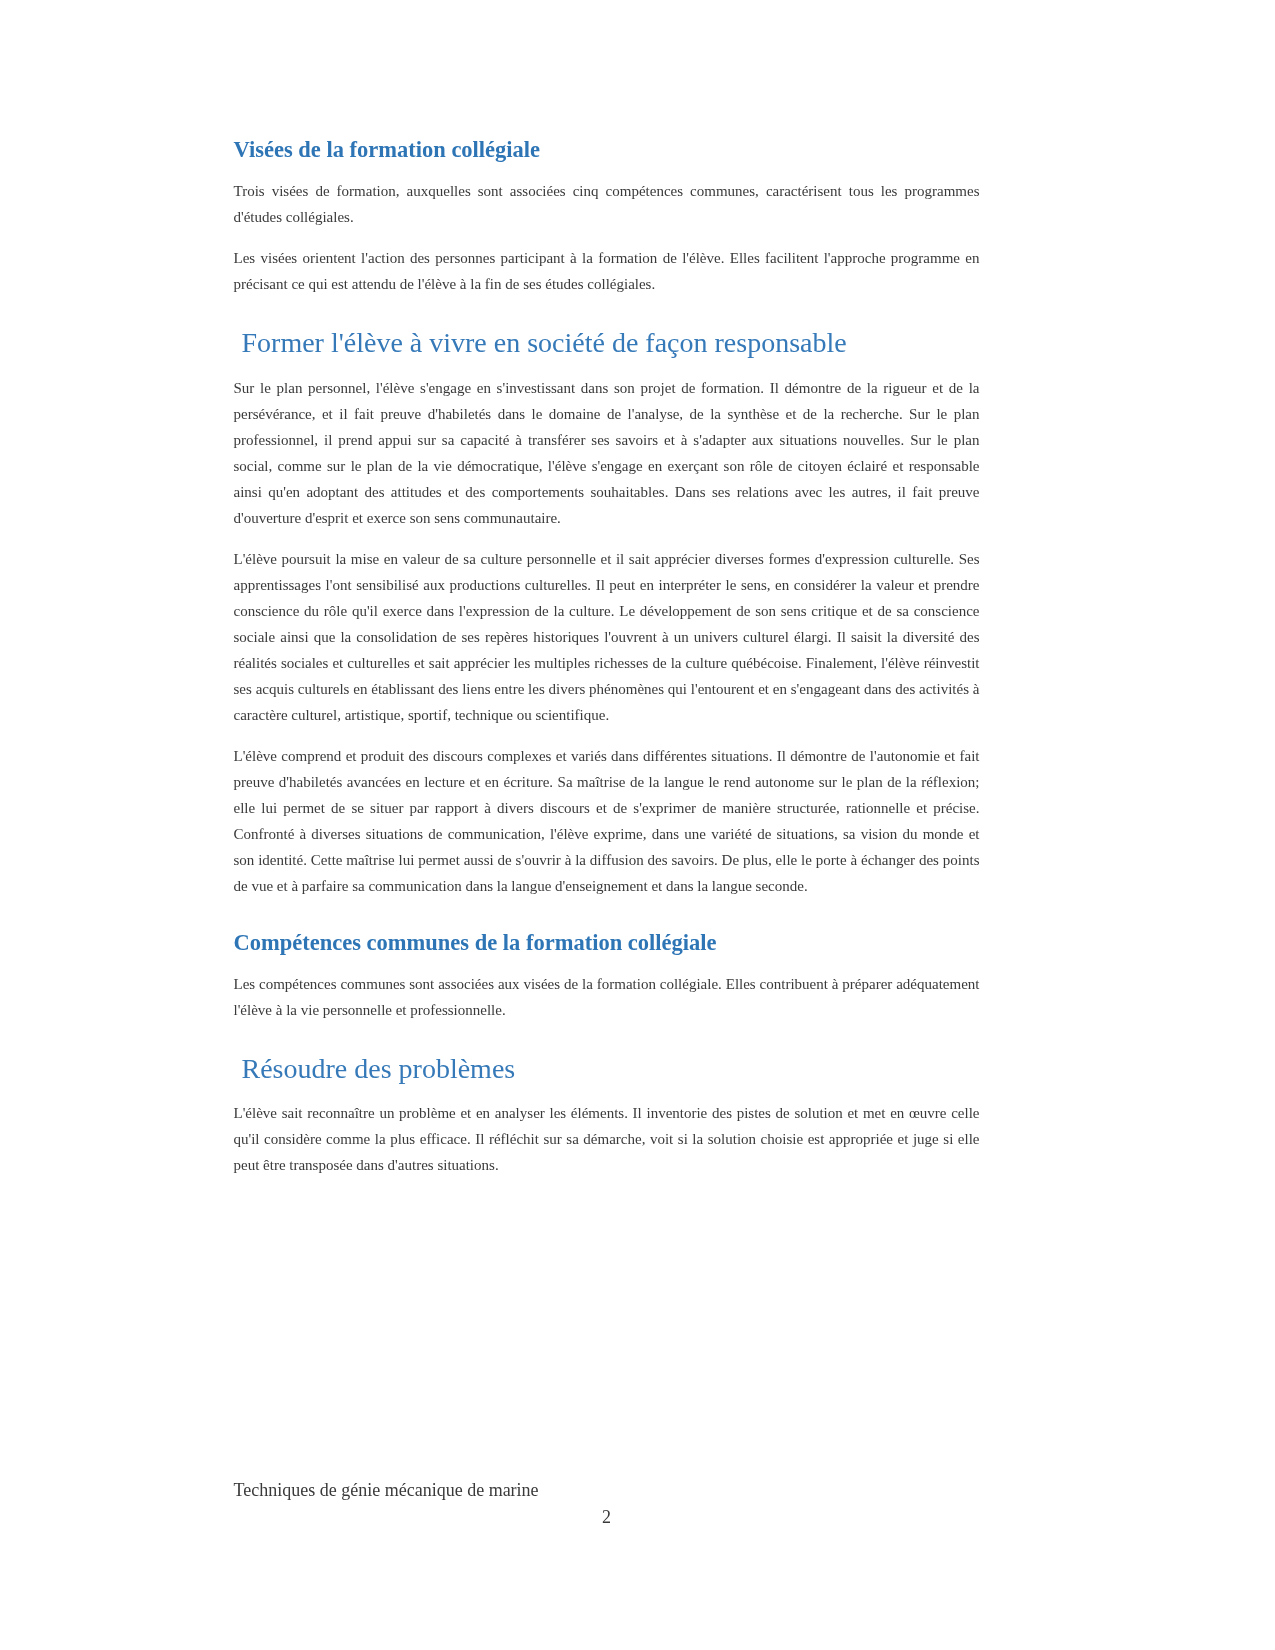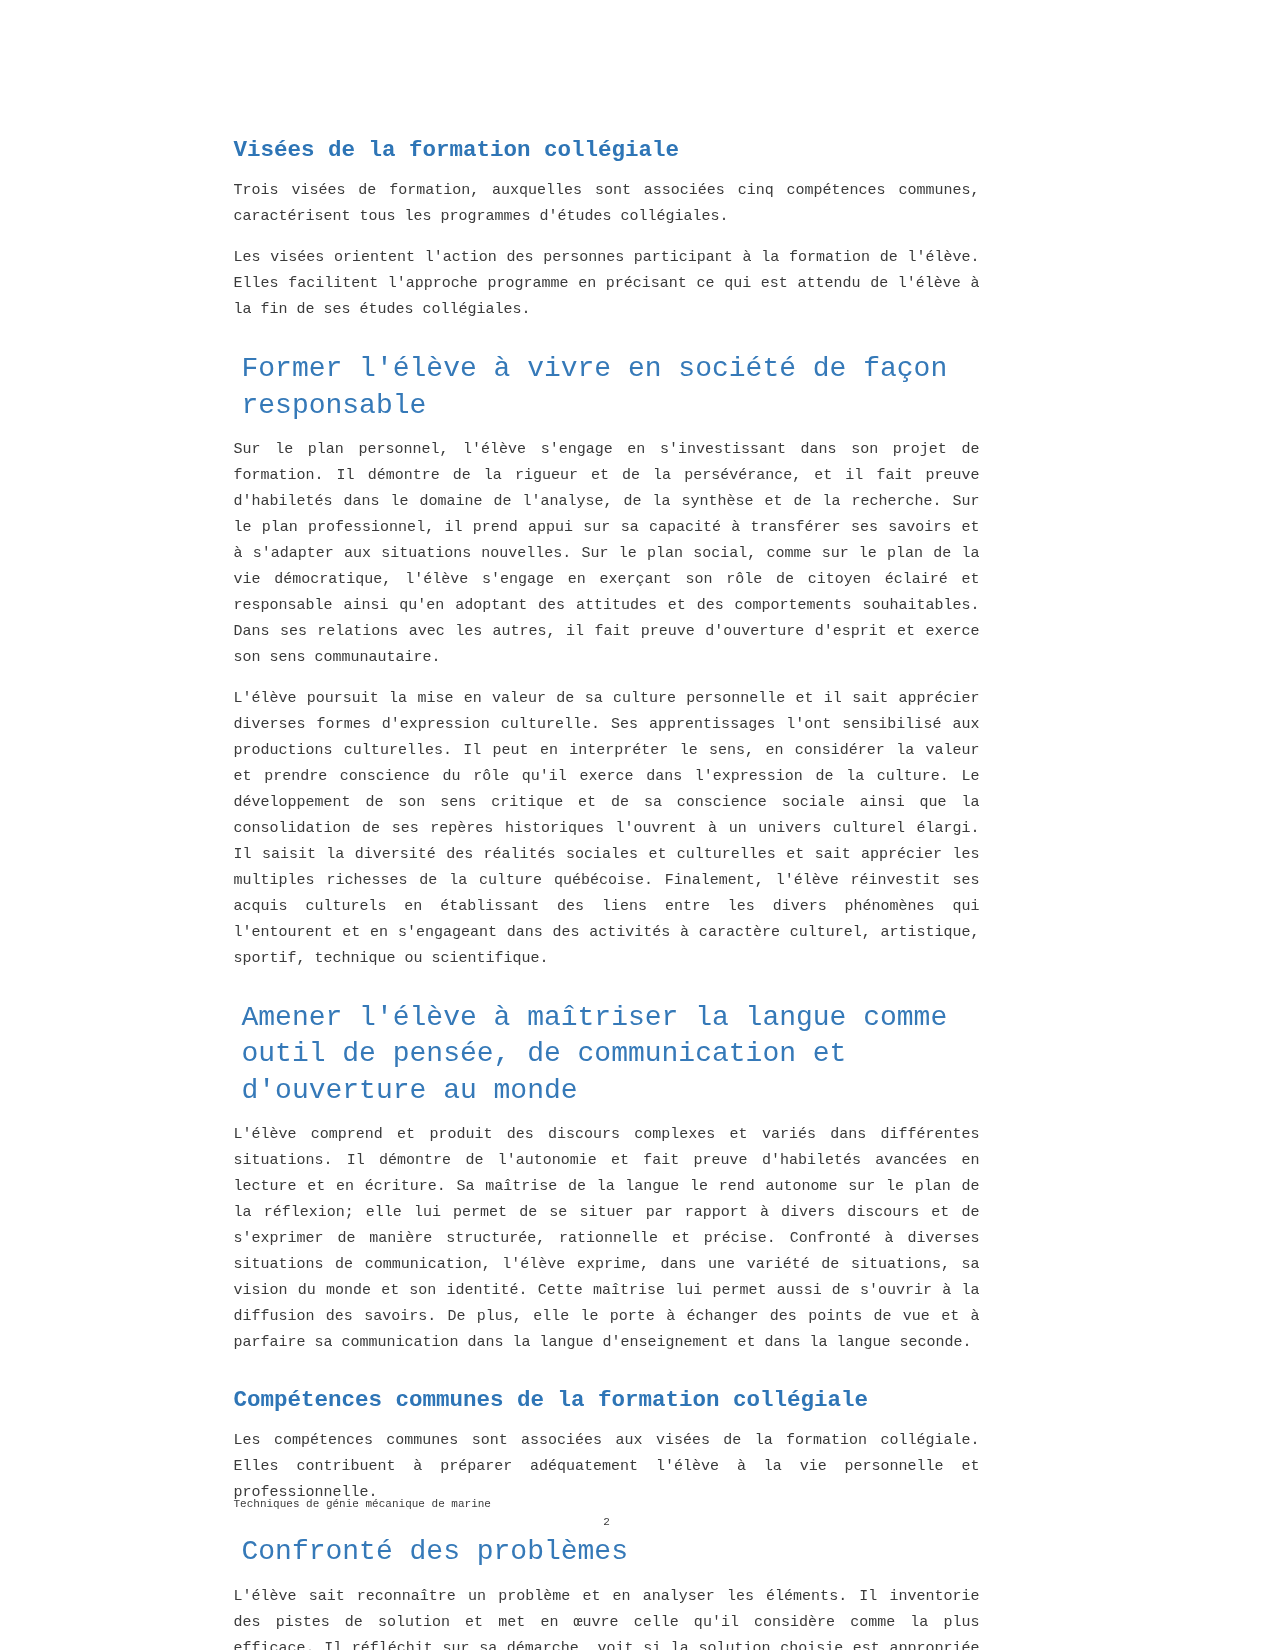--- a/index.html
+++ b/index.html
@@ -3,21 +3,21 @@
 <meta charset="utf-8">
 <style>
   * { margin: 0; padding: 0; box-sizing: border-box; }
   html, body { background: #ffffff; }
   .page {
     position: relative;
     width: 1064px;
     height: 1650px;
     margin: 0 auto;
     background: #ffffff;
-    font-family: Liberation Mono, monospace;
+    font-family: Liberation Serif, serif;
     color: #3a3a3a;
     overflow: hidden;
   }
   .content {
     position: absolute;
     top: 136px;
     left: 128px;
     right: 190px;
   }
   .h1 {
@@ -39,21 +39,21 @@
     font-size: 15px;
     line-height: 26px;
     text-align: justify;
     margin: 0 0 15px 0;
   }
   .footer {
     position: absolute;
     left: 128px;
     right: 190px;
     bottom: 122px;
-    font-size: 11px;
+    font-size: 18px;
     color: #3a3a3a;
   }
   .footer .program { text-align: left; margin-bottom: 6px; }
   .footer .pagenum { text-align: center; }
 </style>
 </head>
 <body>
 
 <div class="page">
 
@@ -61,27 +61,26 @@
 
     <h1 class="h1">Visées de la formation collégiale</h1>
     <p>Trois visées de formation, auxquelles sont associées cinq compétences communes, caractérisent tous les programmes d'études collégiales.</p>
     <p>Les visées orientent l'action des personnes participant à la formation de l'élève. Elles facilitent l'approche programme en précisant ce qui est attendu de l'élève à la fin de ses études collégiales.</p>
 
     <h2 class="h2">Former l'élève à vivre en société de façon responsable</h2>
     <p>Sur le plan personnel, l'élève s'engage en s'investissant dans son projet de formation. Il démontre de la rigueur et de la persévérance, et il fait preuve d'habiletés dans le domaine de l'analyse, de la synthèse et de la recherche. Sur le plan professionnel, il prend appui sur sa capacité à transférer ses savoirs et à s'adapter aux situations nouvelles. Sur le plan social, comme sur le plan de la vie démocratique, l'élève s'engage en exerçant son rôle de citoyen éclairé et responsable ainsi qu'en adoptant des attitudes et des comportements souhaitables. Dans ses relations avec les autres, il fait preuve d'ouverture d'esprit et exerce son sens communautaire.</p>
 
     <p>L'élève poursuit la mise en valeur de sa culture personnelle et il sait apprécier diverses formes d'expression culturelle. Ses apprentissages l'ont sensibilisé aux productions culturelles. Il peut en interpréter le sens, en considérer la valeur et prendre conscience du rôle qu'il exerce dans l'expression de la culture. Le développement de son sens critique et de sa conscience sociale ainsi que la consolidation de ses repères historiques l'ouvrent à un univers culturel élargi. Il saisit la diversité des réalités sociales et culturelles et sait apprécier les multiples richesses de la culture québécoise. Finalement, l'élève réinvestit ses acquis culturels en établissant des liens entre les divers phénomènes qui l'entourent et en s'engageant dans des activités à caractère culturel, artistique, sportif, technique ou scientifique.</p>
 
-    <h2 class="h2">Amener l'élève à maîtriser la langue comme outil de pensée, de communication et d'ouverture au monde</h2>
     <p>L'élève comprend et produit des discours complexes et variés dans différentes situations. Il démontre de l'autonomie et fait preuve d'habiletés avancées en lecture et en écriture. Sa maîtrise de la langue le rend autonome sur le plan de la réflexion; elle lui permet de se situer par rapport à divers discours et de s'exprimer de manière structurée, rationnelle et précise. Confronté à diverses situations de communication, l'élève exprime, dans une variété de situations, sa vision du monde et son identité. Cette maîtrise lui permet aussi de s'ouvrir à la diffusion des savoirs. De plus, elle le porte à échanger des points de vue et à parfaire sa communication dans la langue d'enseignement et dans la langue seconde.</p>
 
     <h1 class="h1 later">Compétences communes de la formation collégiale</h1>
     <p>Les compétences communes sont associées aux visées de la formation collégiale. Elles contribuent à préparer adéquatement l'élève à la vie personnelle et professionnelle.</p>
 
-    <h2 class="h2">Confronté des problèmes</h2>
+    <h2 class="h2">Résoudre des problèmes</h2>
     <p>L'élève sait reconnaître un problème et en analyser les éléments. Il inventorie des pistes de solution et met en œuvre celle qu'il considère comme la plus efficace. Il réfléchit sur sa démarche, voit si la solution choisie est appropriée et juge si elle peut être transposée dans d'autres situations.</p>
 
   </main>
 
   <footer class="footer">
     <div class="program">Techniques de génie mécanique de marine</div>
     <div class="pagenum">2</div>
   </footer>
 
 </div>

